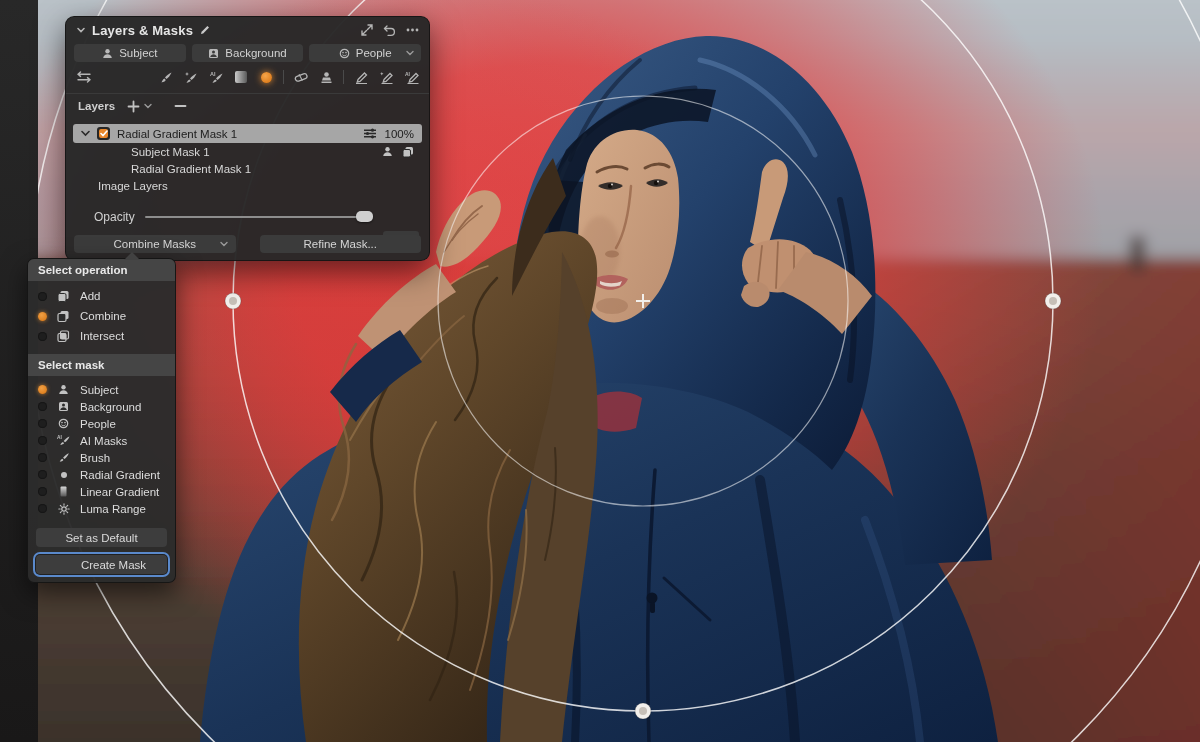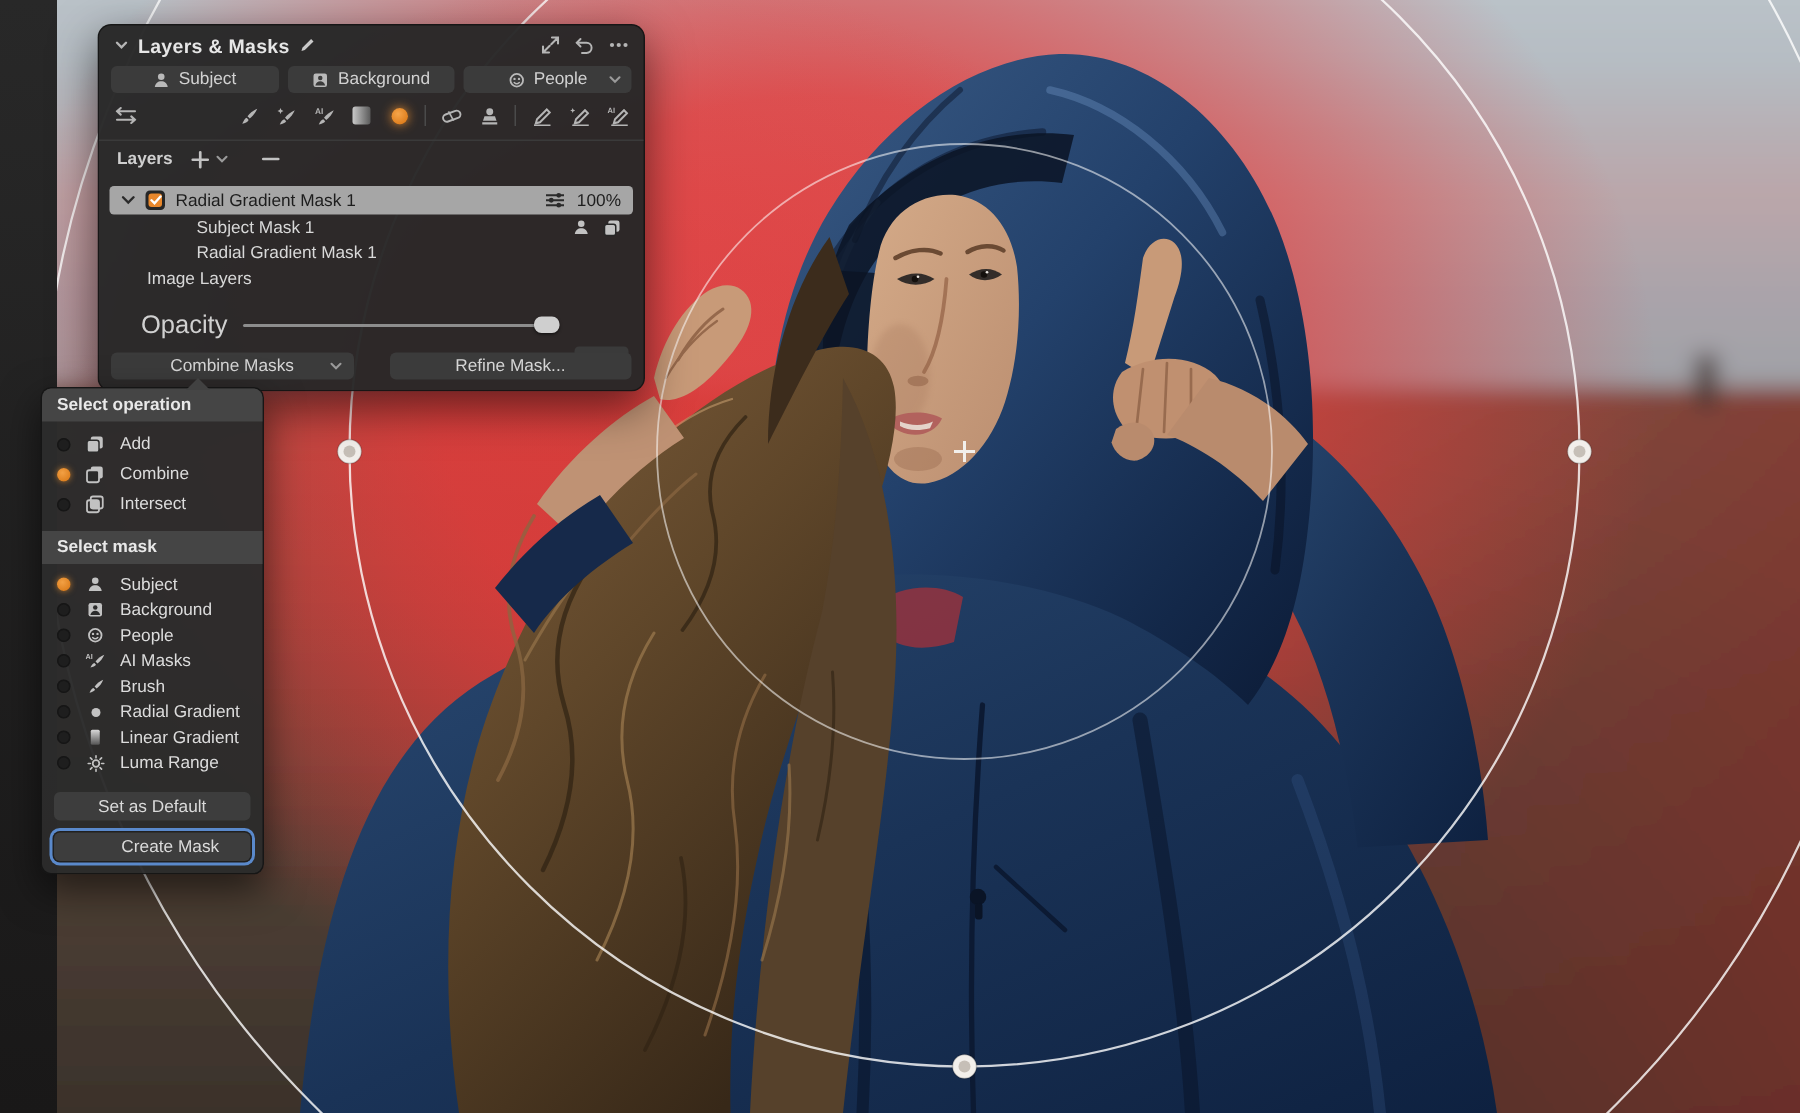--- a/index.html
+++ b/index.html
@@ -40,21 +40,21 @@
   .layer-row-sel .name { font-weight:normal; }
   .layer-row-sel .right { margin-left:auto; display:flex; align-items:center; gap:8px; }
   .checkbox { width:13px; height:13px; background:#262626; border-radius:3px;
     display:flex; align-items:center; justify-content:center; }
   .checkbox .inner { width:9px; height:9px; background:#e8872b; border-radius:2px;
     display:flex; align-items:center; justify-content:center; }
   .layer-row { display:flex; align-items:center; height:17px; font-size:11.5px; color:#d8d8d8; }
   .indent-1 { padding-left:58px;gap:36px; } .indent-0 { padding-left:25px; }
   .layer-row .right { margin-left:auto; display:flex; align-items:center; gap:9px; padding-right:8px; }
   .opacity-row { display:flex; align-items:center; height:20px; margin:13px 10px 0 10px; gap:10px; }
-  .opacity-label { font-size:17px; color:#d0d0d0; padding-left:18px; }
+  .opacity-label { font-size:12px; color:#d0d0d0; padding-left:18px; }
   .slider { position:relative; flex:1; height:14px; }
   .slider .track { position:absolute; left:0; right:6px; top:6px; height:2px; background:#8d8d8d; border-radius:1px; }
   .slider .handle { position:absolute; right:0; top:1px; width:17px; height:11px;
     background:#cfcfcf; border-radius:5px; box-shadow:0 1px 2px rgba(0,0,0,.5); }
   .opacity-value { width:36px; height:16px; background:#3a3a3a; border-radius:3px;
     font-size:14px; color:#e2e2e2; text-align:right; padding:1px 5px 0 0;margin-top:44px; }
   .footer-row { display:flex; gap:24px; margin:8px 8px 7px 8px; }
   .footer-btn { flex:1; height:18px; background:#3b3b3b; border-radius:4px;
     display:flex; align-items:center; justify-content:center; font-size:11.5px;
     color:#d5d5d5; position:relative; }

